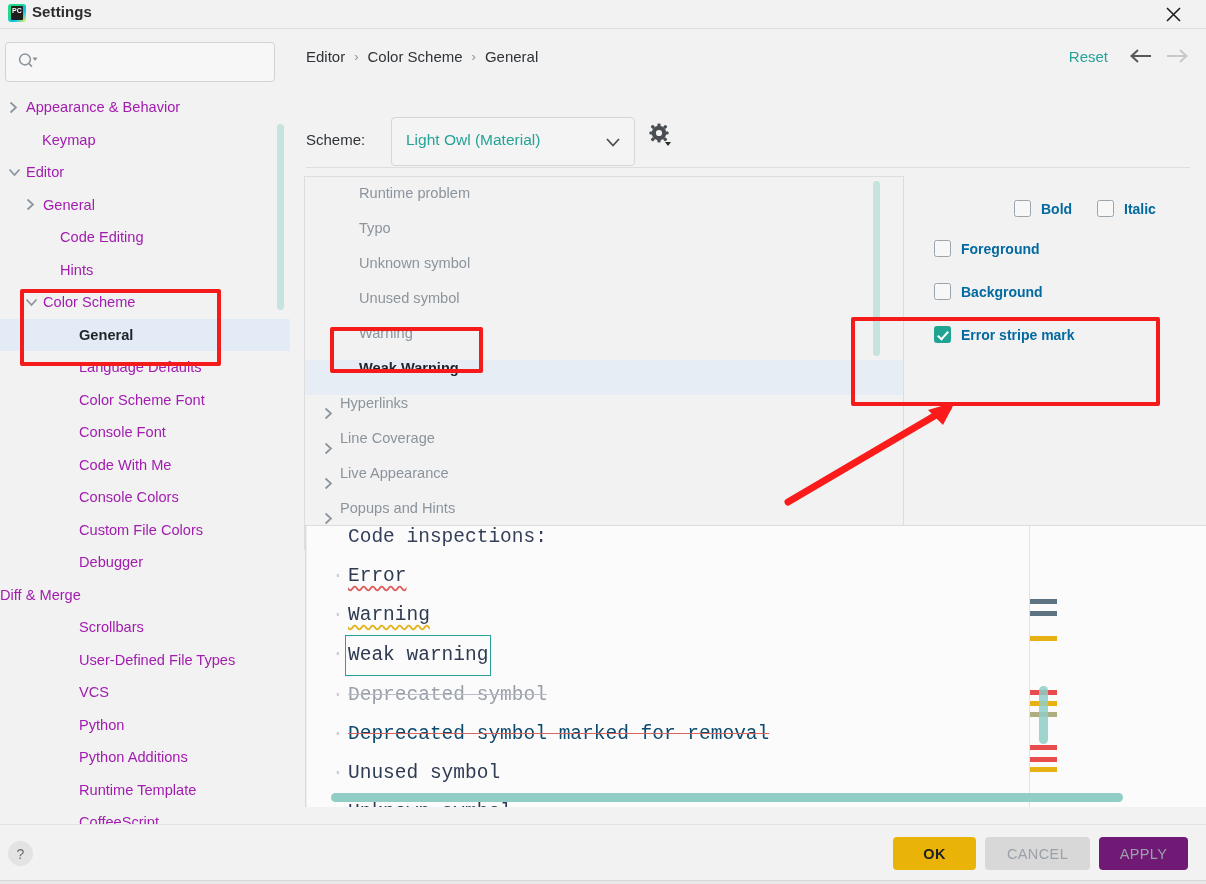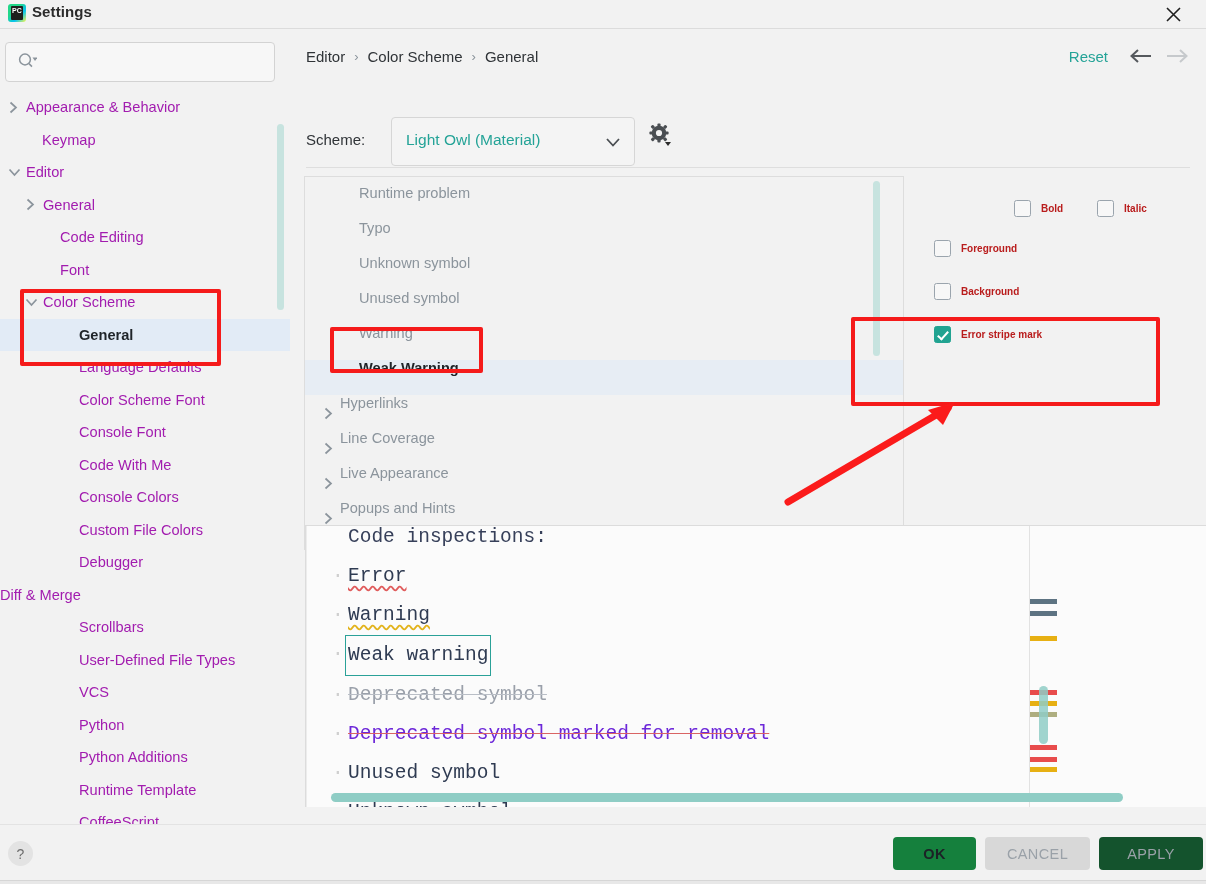--- a/index.html
+++ b/index.html
@@ -60,46 +60,46 @@
   .lrow.sel{background:#e7edf4;}
   .lrow.sel .llbl{color:#1f2429;font-weight:600;}
   .lrow .lchev{position:absolute;left:18px;top:12px;}
   .lp-scroll{position:absolute;left:583px;top:152px;width:7px;height:175px;border-radius:4px;background:#c7e3df;}
 
   
   .attrs{position:absolute;left:612px;top:147px;width:304px;height:372px;}
   .cb{width:17px;height:17px;border:1.6px solid #9aa4ad;border-radius:2.5px;background:#f7f7f7;box-sizing:border-box;}
   .cb.on{background:#21a391;border-color:#21a391;position:relative;}
   .cb.on:after{content:"";position:absolute;left:5px;top:2px;width:4px;height:9px;border:solid #fff;border-width:0 2.2px 2.2px 0;transform:rotate(42deg);}
-  .attr-row{position:absolute;display:flex;align-items:center;gap:10px;font-size:10px;color:#b91c1c;font-weight:600;}
+  .attr-row{position:absolute;display:flex;align-items:center;gap:10px;font-size:14px;color:#0369a1;font-weight:600;}
 
   
   .preview{position:absolute;left:305px;top:525px;width:900px;height:281px;background:#fbfbfb;border:1px solid #dcdcdc;border-bottom:none;overflow:hidden;}
   .code{position:absolute;left:18px;top:-8px;font-family:"Liberation Mono", monospace;font-size:19.5px;line-height:39px;color:#2f3b52;white-space:nowrap;}
   .code div{position:relative;padding-left:24px;}
   .code .dot:before{content:"·";position:absolute;left:8px;color:#cfcfcf;}
   .head{color:#37405a;font-weight:400;}
   .err{text-decoration:underline wavy #e05c5c;text-underline-offset:4px;}
   .warn{text-decoration:underline wavy #e2b31c;text-underline-offset:4px;}
   .weak{display:inline-block;border:1px solid #2aa198;padding:0 2px;margin-left:-3px;}
   .dep{color:#9aa0aa;text-decoration:line-through;text-decoration-color:#b9bec6;}
-  .depr{color:#6d28d9;text-decoration:line-through;text-decoration-color:#d96464;}
+  .depr{color:#0c4a6e;text-decoration:line-through;text-decoration-color:#d96464;}
   .gutter-line{position:absolute;left:0;top:0;width:1px;height:281px;background:#ececec;}
   .minimap{position:absolute;left:723px;top:0;width:1px;height:281px;background:#e2e2e2;}
   .mm{position:absolute;left:724px;width:27px;height:5px;}
   .mm-thumb{position:absolute;left:733px;top:160px;width:9px;height:58px;border-radius:5px;background:#8fcdc5;opacity:.85;}
   .h-scroll{position:absolute;left:25px;top:267px;width:792px;height:9px;border-radius:5px;background:#8fcdc5;}
 
   
   .footer{position:absolute;left:0;top:824px;width:1206px;height:60px;background:#f2f2f2;border-top:1px solid #e3e3e3;}
   .help{position:absolute;left:8px;top:16px;width:25px;height:25px;border-radius:50%;background:#e3e3e3;display:flex;align-items:center;justify-content:center;color:#6d6d6d;font-size:14px;}
   .btn{position:absolute;top:837px;height:33px;border-radius:4px;display:flex;align-items:center;justify-content:center;font-size:14.5px;letter-spacing:.4px;}
-  .btn-ok{left:893px;width:83px;background:#15803d;color:#1c2126;font-weight:600;}
+  .btn-ok{left:893px;width:83px;background:#eab308;color:#1c2126;font-weight:600;}
   .btn-cancel{left:985px;width:105px;background:#d8d8d8;color:#9aa1a8;}
-  .btn-apply{left:1099px;width:104px;background:#14532d;color:#9aa1a8;}
+  .btn-apply{left:1099px;width:89px;background:#701a75;color:#9aa1a8;}
   .bottom-edge{position:absolute;left:0;top:880px;width:1206px;height:4px;background:#e8e8e8;border-top:1px solid #d6d6d6;}
 
   
   .ann{position:absolute;border:4px solid #f51b1b;border-radius:2px;pointer-events:none;}
   .ann-cs{left:20px;top:289px;width:193px;height:69px;}
   .ann-ww{left:330px;top:327px;width:145px;height:38px;}
   .ann-eff{left:851px;top:317px;width:301px;height:81px;}
   .cn-note{position:absolute;left:698px;top:546px;color:#fb1b1b;font-size:34px;font-weight:700;font-family:"DejaVu Sans",sans-serif;letter-spacing:2px;}
   .arrow-svg{position:absolute;left:780px;top:380px;pointer-events:none;}
 </style>
@@ -157,21 +157,21 @@
             <svg width="11" height="13" viewBox="0 0 11 13">
               <path d="M2.5 1.5 L8 6.5 L2.5 11.5" stroke="#8b949c" stroke-width="1.7" fill="none"></path>
             </svg>
           </span>
           <span class="lbl" style="margin-left: 43px;">General</span>
         </div>
         <div class="tree-row">
           <span class="lbl" style="margin-left: 60px;">Code Editing</span>
         </div>
         <div class="tree-row">
-          <span class="lbl" style="margin-left: 60px;">Font</span>
+          <span class="lbl" style="margin-left: 60px;">Hints</span>
         </div>
         <div class="tree-row">
           <span class="chev" style="left: 25px;">
             <svg width="13" height="11" viewBox="0 0 13 11">
               <path d="M1.5 2.5 L6.5 8 L11.5 2.5" stroke="#8b949c" stroke-width="1.7" fill="none"></path>
             </svg>
           </span>
           <span class="lbl" style="margin-left: 43px;">Color Scheme</span>
         </div>
         <div class="tree-row sel">

